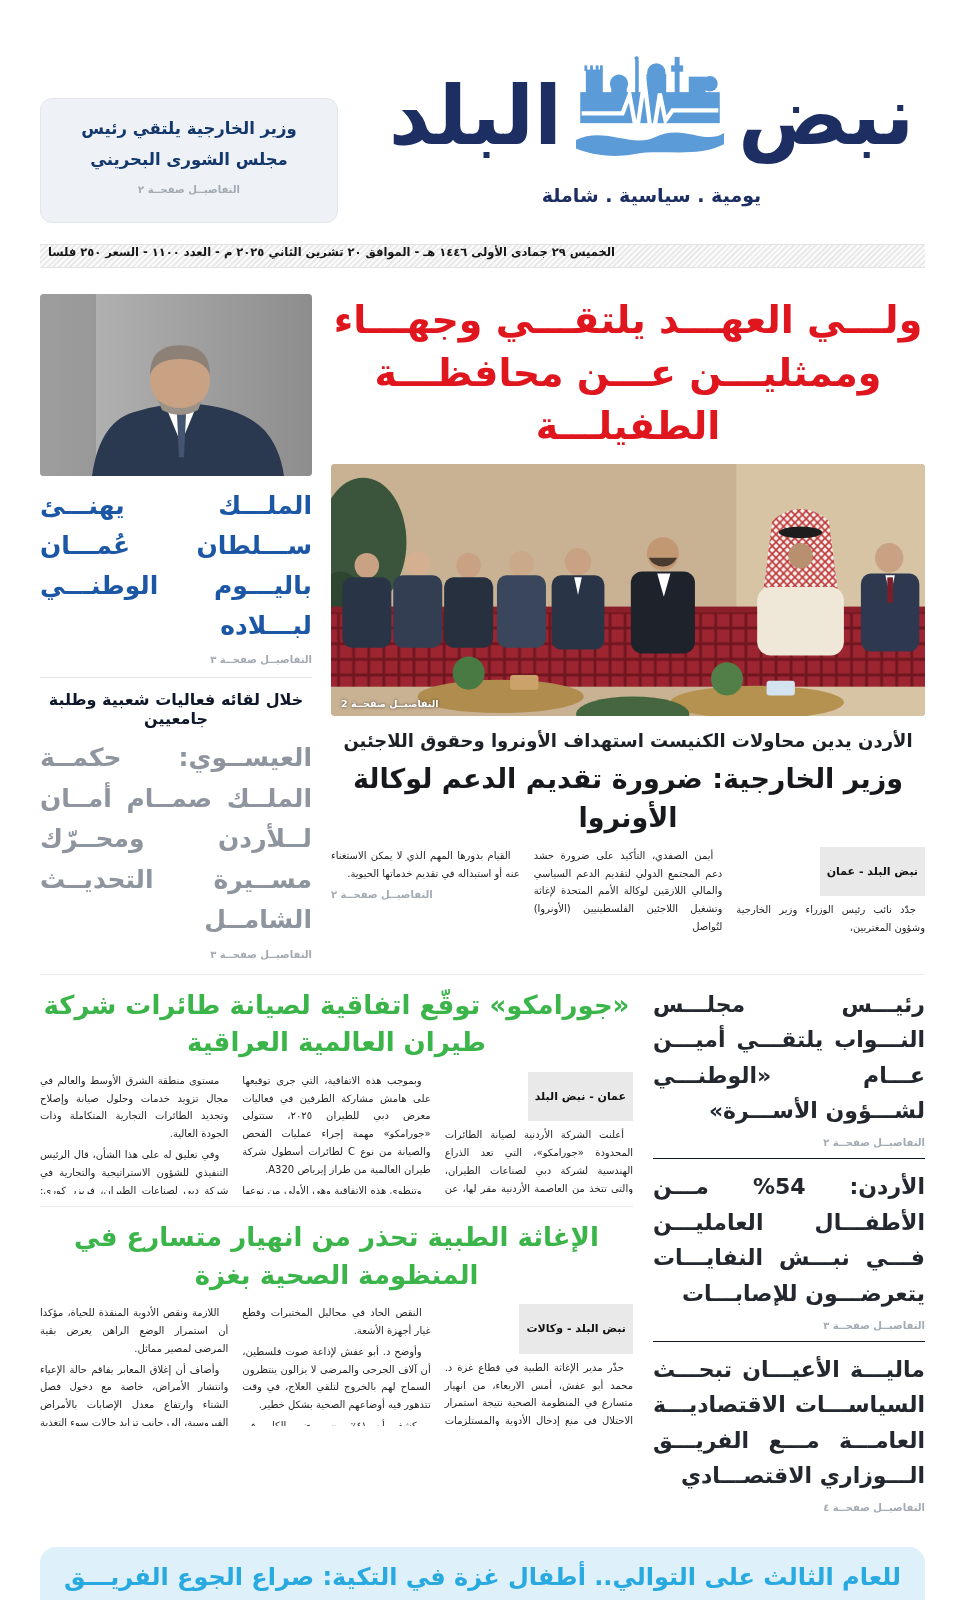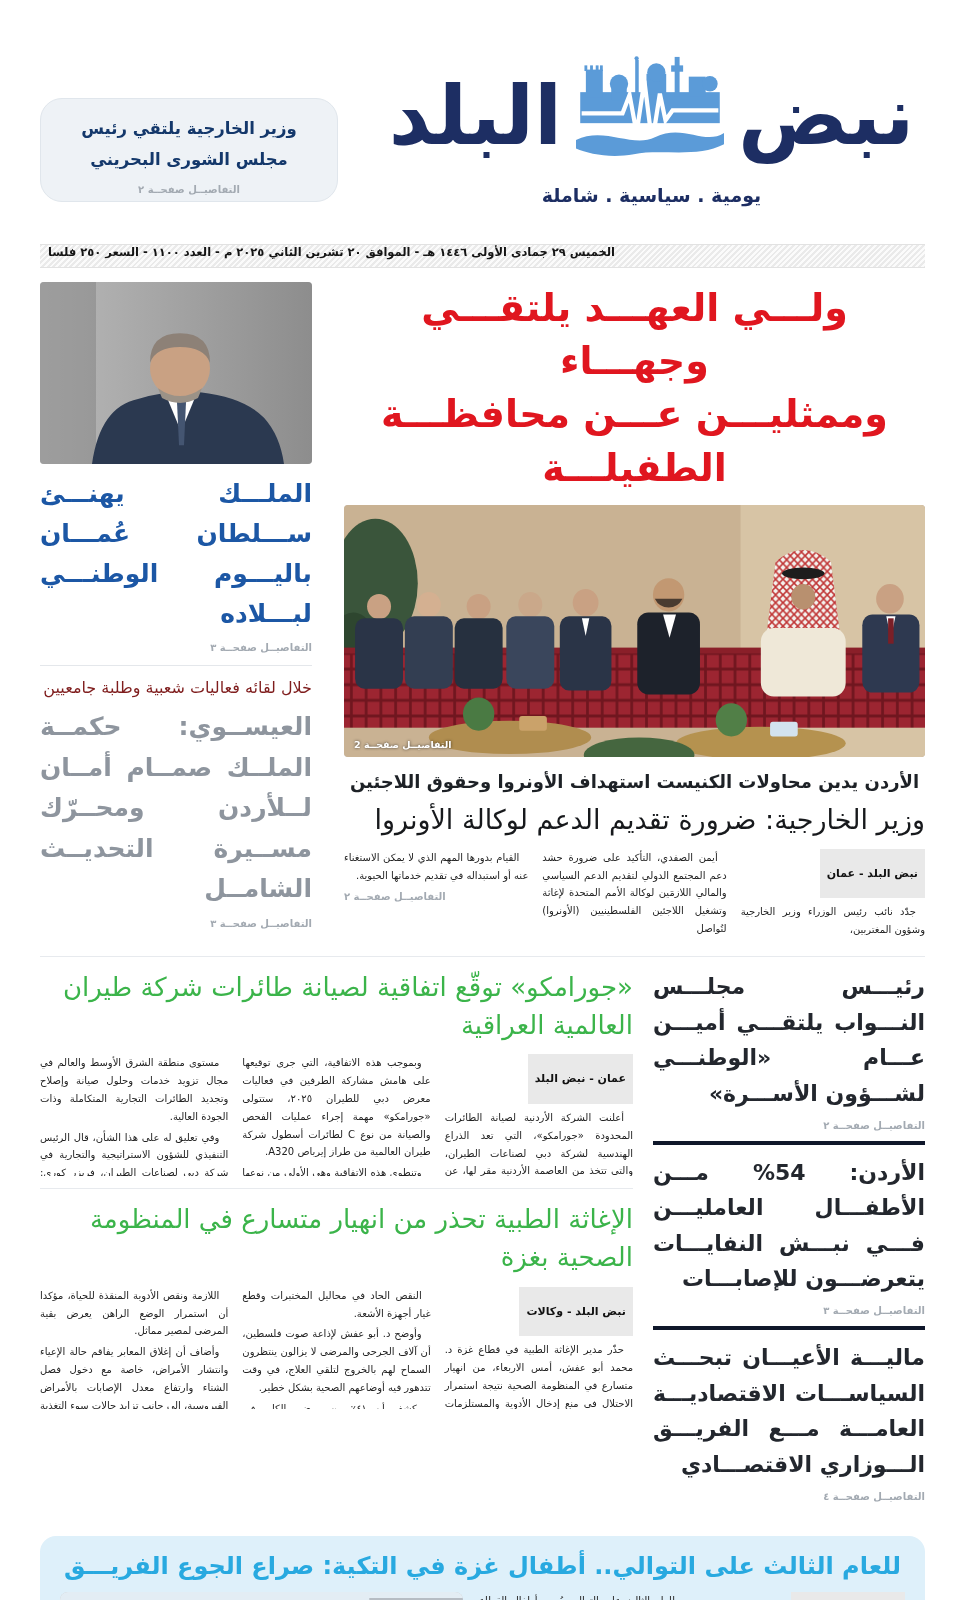--- a/index.html
+++ b/index.html
@@ -6,52 +6,52 @@
   body{font-family:"DejaVu Sans",sans-serif;direction:rtl;}
   .page{width:965px;height:1600px;margin:0 auto;background:#fff;overflow:hidden;position:relative;}
   .content{padding:50px 40px 0;}
 
   
   .header{display:flex;gap:40px;align-items:flex-start;height:178px;}
   .masthead{flex:1;display:flex;flex-direction:column;align-items:center;padding-top:4px;}
   .logo-row{display:flex;align-items:center;gap:14px;}
   .logo-word{font-size:82px;font-weight:bold;color:#1d2e63;line-height:1;letter-spacing:-2px;}
   .tagline{margin-top:6px;font-size:19px;font-weight:bold;color:#1d2e63;}
-  .ear{width:272px;margin-top:48px;background:#eef2f6;border:1px solid #e0e6ec;border-radius:22px;padding:14px 12px 6px;text-align:center;}
+  .ear{width:272px;margin-top:48px;background:#eef2f6;border:1px solid #e0e6ec;border-radius:12px;padding:14px 12px 27px;text-align:center;}
   .ear-headline{font-size:16.5px;font-weight:bold;color:#14386b;line-height:1.9;}
   .details{font-size:10px;font-weight:bold;color:#a3aab2;margin-top:8px;}
   .datebar{margin-top:16px;height:22px;background:repeating-linear-gradient(135deg,#eaeaea 0 2px,#fbfbfb 2px 4px);border-top:1px solid #e2e2e2;border-bottom:1px solid #e2e2e2;display:flex;align-items:flex-start;}
   .datebar span{font-size:11.5px;font-weight:bold;color:#141414;padding:0 8px;width:100%;text-align:left;}
 
   
-  .main-grid{display:grid;grid-template-columns:1fr 272px;gap:32px;margin-top:14px;}
+  .main-grid{display:grid;grid-template-columns:1fr 272px;gap:19px;margin-top:26px;}
   .lead-headline{font-size:38px;line-height:1.4;font-weight:bold;color:#e0161f;text-align:center;}
   .photo{position:relative;border-radius:4px;overflow:hidden;background:#ccc;}
   .photo svg{display:block;}
   .photo-tag{position:absolute;left:10px;bottom:7px;color:#ffffff;font-size:9.5px;font-weight:bold;text-shadow:0 0 3px rgba(0,0,0,.7);}
   .lead-photo{margin-top:10px;}
   .kicker{font-size:18px;font-weight:bold;color:#1d2126;text-align:center;margin-top:14px;}
-  .story-headline{font-size:27px;font-weight:normal;color:#17191c;margin-top:8px;line-height:1.45;}
+  .story-headline{font-size:27px;font-weight:bold;color:#17191c;text-align:center;margin-top:8px;line-height:1.45;}
   .cols{display:flex;gap:14px;margin-top:10px;}
   .col{flex:1;font-size:10px;line-height:1.78;color:#222;text-align:justify;}
   .col p{margin:0 0 3px;text-indent:9px;}
   .byline{margin-bottom:5px;}
   .byline span{display:inline-block;background:#e9e9e9;font-size:11px;font-weight:bold;color:#111;padding:15px 7px;}
   .col .details{text-align:left;margin-top:4px;}
 
   
   .side-col .photo{height:182px;}
   .side-headline-blue{font-size:25px;font-weight:bold;color:#1c57a5;line-height:1.6;text-align:justify;margin-top:10px;}
   .side-divider{border:none;border-top:1px solid #e4e7eb;margin:12px 0;}
-  .side-kicker{font-size:16px;font-weight:normal;color:#7f1d1d;margin-top:2px;}
+  .side-kicker{font-size:16px;font-weight:bold;color:#0f172a;margin-top:2px;text-align:center;}
   .side-headline-gray{font-size:25px;font-weight:bold;color:#8e959e;line-height:1.62;text-align:justify;margin-top:10px;}
 
   
   .mid-grid{display:grid;grid-template-columns:272px 1fr;gap:20px;border-top:1px solid #e7eaee;margin-top:14px;padding-top:12px;}
-  .rail-item{padding-bottom:10px;margin-bottom:10px;border-bottom:4px solid #0f172a;}
+  .rail-item{padding-bottom:10px;margin-bottom:10px;border-bottom:1px solid #0f172a;}
   .rail-item:last-child{border-bottom:none;}
   .rail-headline{font-size:22px;font-weight:bold;color:#23272e;line-height:1.62;text-align:justify;}
   .green-story .story-headline{color:#3bb44a;margin-top:0;font-size:26px;}
   .green-story .cols{max-height:122px;overflow:hidden;}
   .mid-divider{border:none;border-top:1px solid #e7eaee;margin:12px 0;}
 
   
   .tekiya{margin-top:14px;background:#def0fa;border-radius:16px;padding:16px 20px 18px;}
   .tekiya-headline{font-size:24px;font-weight:bold;color:#28a9e0;text-align:center;margin-bottom:12px;}
   .tekiya-grid{display:grid;grid-template-columns:205px 205px 1fr;gap:16px;}

